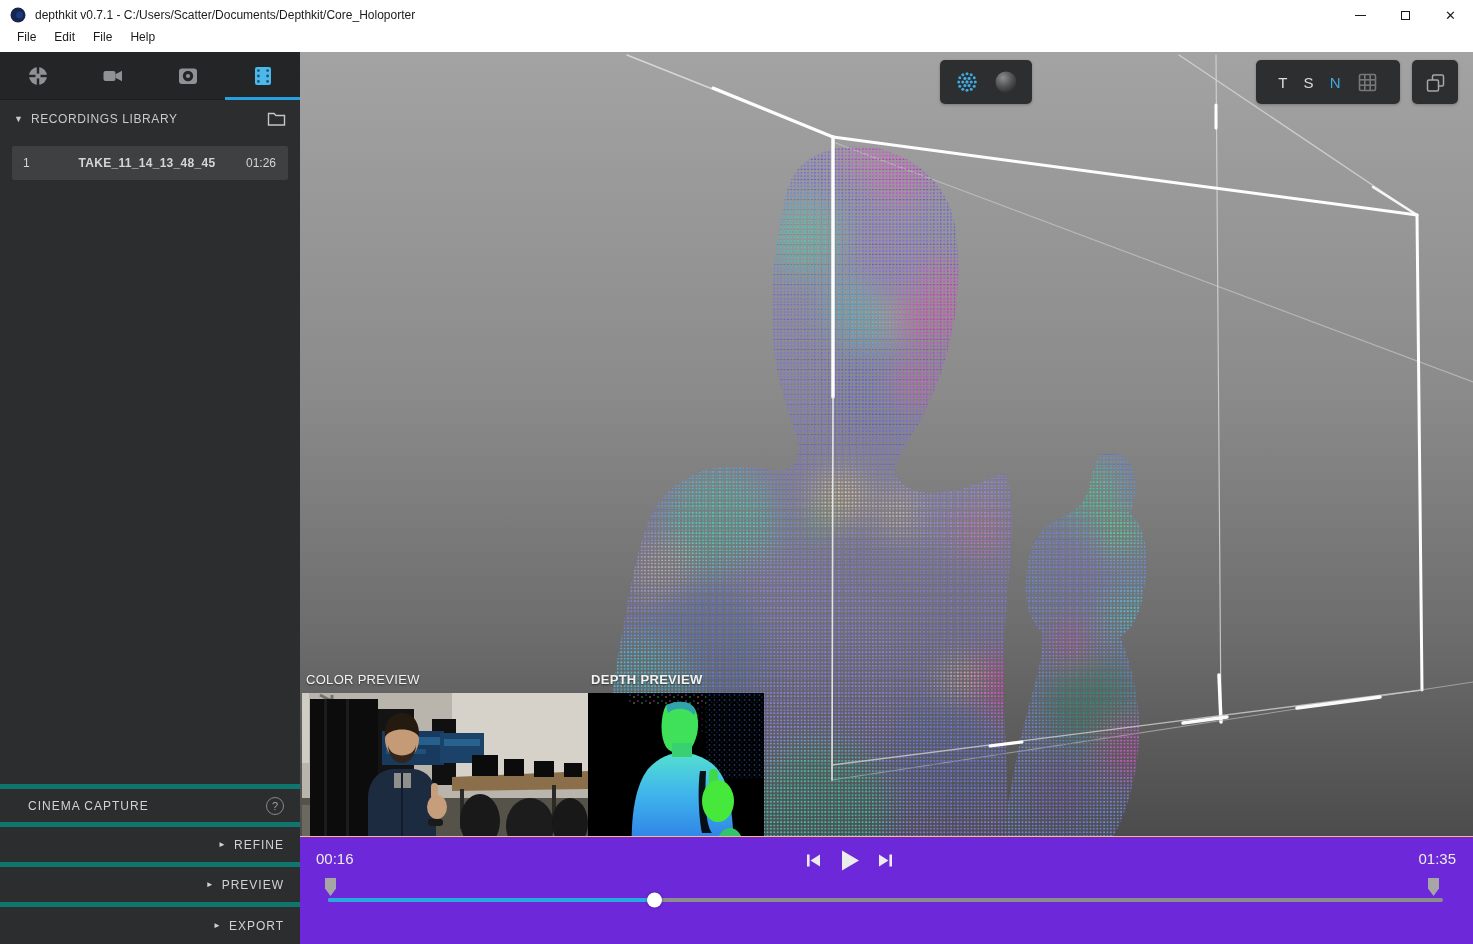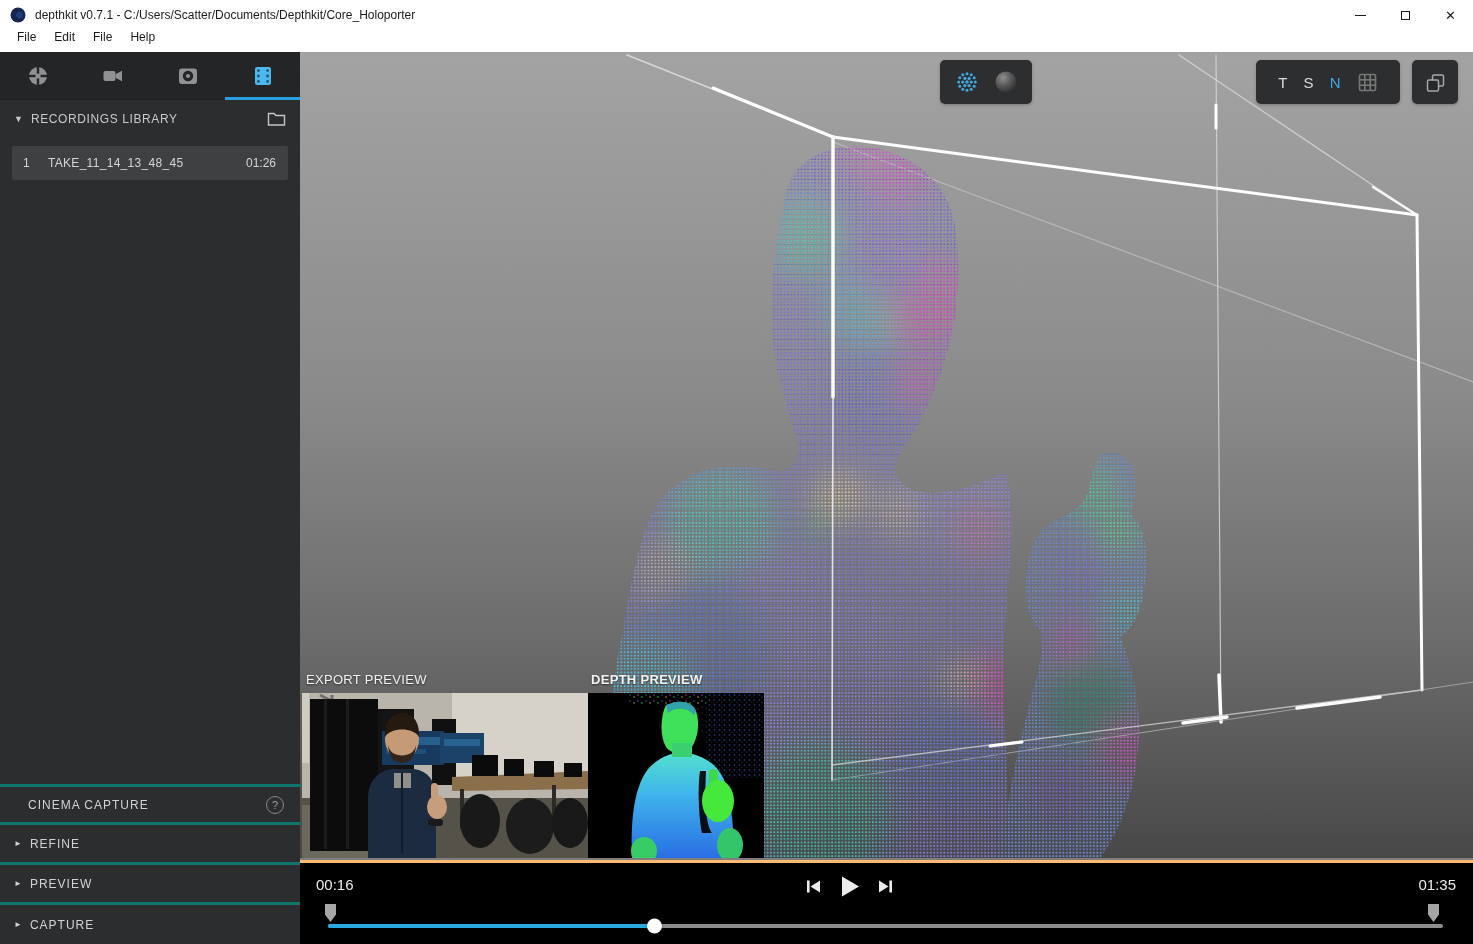--- a/index.html
+++ b/index.html
@@ -32,26 +32,26 @@
   .tab svg { display:block; }
 
   .rec-header { height:38px; display:flex; align-items:center; padding:0 14px; flex:0 0 auto; }
   .rec-caret { font-size:9px; color:#c7cacb; margin-right:8px; }
   .rec-title { font-size:12px; color:#c7cacb; letter-spacing:.6px; }
   .rec-folder { margin-left:auto; }
 
   .take-row { margin:8px 12px 0 12px; height:34px; background:#3e4042; border-radius:2px;
               display:flex; align-items:center; font-size:12px; color:#d3d5d6; flex:0 0 auto; }
   .take-index { width:36px; padding-left:11px; }
-  .take-name { flex:1; text-align:left; letter-spacing:.3px; }
+  .take-name { flex:1; text-align:center; letter-spacing:.3px;font-weight:bold; }
   .take-dur { padding-right:12px; }
 
   .sidebar-spacer { flex:1 1 auto; }
 
-  .section-row { border-top:3px solid #0f766e; display:flex; align-items:center; flex:0 0 auto; }
+  .section-row { border-top:5px solid #0f766e; display:flex; align-items:center; flex:0 0 auto;justify-content:flex-end; }
   .section-cinema { height:38px; padding:0 16px 0 28px; }
   .section-collapsed { height:40px; padding:0 16px 0 14px; }
   .section-label { font-size:12px; color:#d0d3d4; letter-spacing:1px; }
   .section-arrow { font-size:8px; color:#d0d3d4; margin-right:8px; }
   .help-badge { margin-left:auto; width:18px; height:18px; border:1px solid #85898b; border-radius:50%;
                 display:flex; align-items:center; justify-content:center; font-size:11px; color:#9da1a3; }
 
   
   .main { flex:1 1 auto; position:relative; min-width:0; background:#7d7d7d; }
   .viewport-svg { position:absolute; left:0; top:0; width:1173px; height:806px; }
@@ -67,22 +67,22 @@
 
   .preview-label { position:absolute; font-size:13px; color:#f2f2f2; letter-spacing:.3px;
                    text-shadow:0 1px 2px rgba(0,0,0,.55); top:620px; }
   .label-color { left:6px; }
   .label-depth { left:291px;font-weight:bold; }
   .preview-thumb { position:absolute; bottom:86px; height:165px; overflow:hidden; }
   .thumb-color { left:2px; width:286px; }
   .thumb-depth { left:288px; width:176px; }
 
   
-  .playbar { position:absolute; left:0; right:0; bottom:0; height:84px; background:#000000;
-             border-top:3px solid #fdba74; }
+  .playbar { position:absolute; left:0; right:0; bottom:0; height:108px; background:#6d28d9;
+             border-top:1px solid #fdba74; }
   .time { position:absolute; top:13px; font-size:15px; color:#ececec; }
   .time-current { left:16px; }
   .time-total { right:17px; }
   .transport { position:absolute; left:505px; top:12px; display:flex; align-items:center; gap:16px; }
   .tr-btn { display:flex; align-items:center; justify-content:center; }
 
   .slider { position:absolute; left:28px; right:30px; top:61px; height:4px; background:#8d8d8d; border-radius:2px; }
   .slider-fill { position:absolute; left:0; top:0; bottom:0; background:#2aa9e0; border-radius:2px; }
   .slider-thumb { position:absolute; right:-8px; top:50%; transform:translateY(-50%);
                   width:15px; height:15px; background:#ffffff; border-radius:50%;
@@ -187,21 +187,21 @@
       <div class="section-row section-collapsed">
         <span class="section-arrow">►</span>
         <span class="section-label">REFINE</span>
       </div>
       <div class="section-row section-collapsed">
         <span class="section-arrow">►</span>
         <span class="section-label">PREVIEW</span>
       </div>
       <div class="section-row section-collapsed" style="flex:1 0 auto; max-height:42px;">
         <span class="section-arrow">►</span>
-        <span class="section-label">CAPTURE</span>
+        <span class="section-label">EXPORT</span>
       </div>
     </div>
 
     <div class="main">
 
       <svg class="viewport-svg" viewBox="0 0 1173 806" preserveAspectRatio="none">
         <defs>
           <linearGradient id="vpbg" x1="0" y1="0" x2="0" y2="1">
             <stop offset="0" stop-color="#a3a3a3"></stop>
             <stop offset="0.42" stop-color="#8b8b8b"></stop>
@@ -365,21 +365,21 @@
           </svg>
         </div>
         <div class="tool-group tg-layout">
           <svg width="23" height="23" viewBox="0 0 23 23">
             <rect x="8.5" y="4" width="11" height="11" rx="1.5" fill="none" stroke="#a8a8a8" stroke-width="1.5"></rect>
             <rect x="3.5" y="9" width="11" height="11" rx="1.5" fill="#262829" stroke="#a8a8a8" stroke-width="1.5"></rect>
           </svg>
         </div>
       </div>
 
-      <div class="preview-label label-color">EXPORT PREVIEW</div>
+      <div class="preview-label label-color">COLOR PREVIEW</div>
       <div class="preview-label label-depth">DEPTH PREVIEW</div>
 
       <div class="preview-thumb thumb-color">
         <svg width="286" height="165" viewBox="0 0 286 165">
           <rect width="286" height="165" fill="#b9b5ad"></rect>
           <rect x="150" width="136" height="95" fill="#d6d2ca"></rect>
           <rect y="105" width="286" height="60" fill="#55524a"></rect>
           <rect x="0" y="112" width="70" height="53" fill="#6b6860"></rect>
           <rect x="0" width="7" height="70" fill="#cfccc4"></rect>
           <path d="M18 2 L64 26 M30 2 L30 20" stroke="#74716a" stroke-width="3" fill="none"></path>

